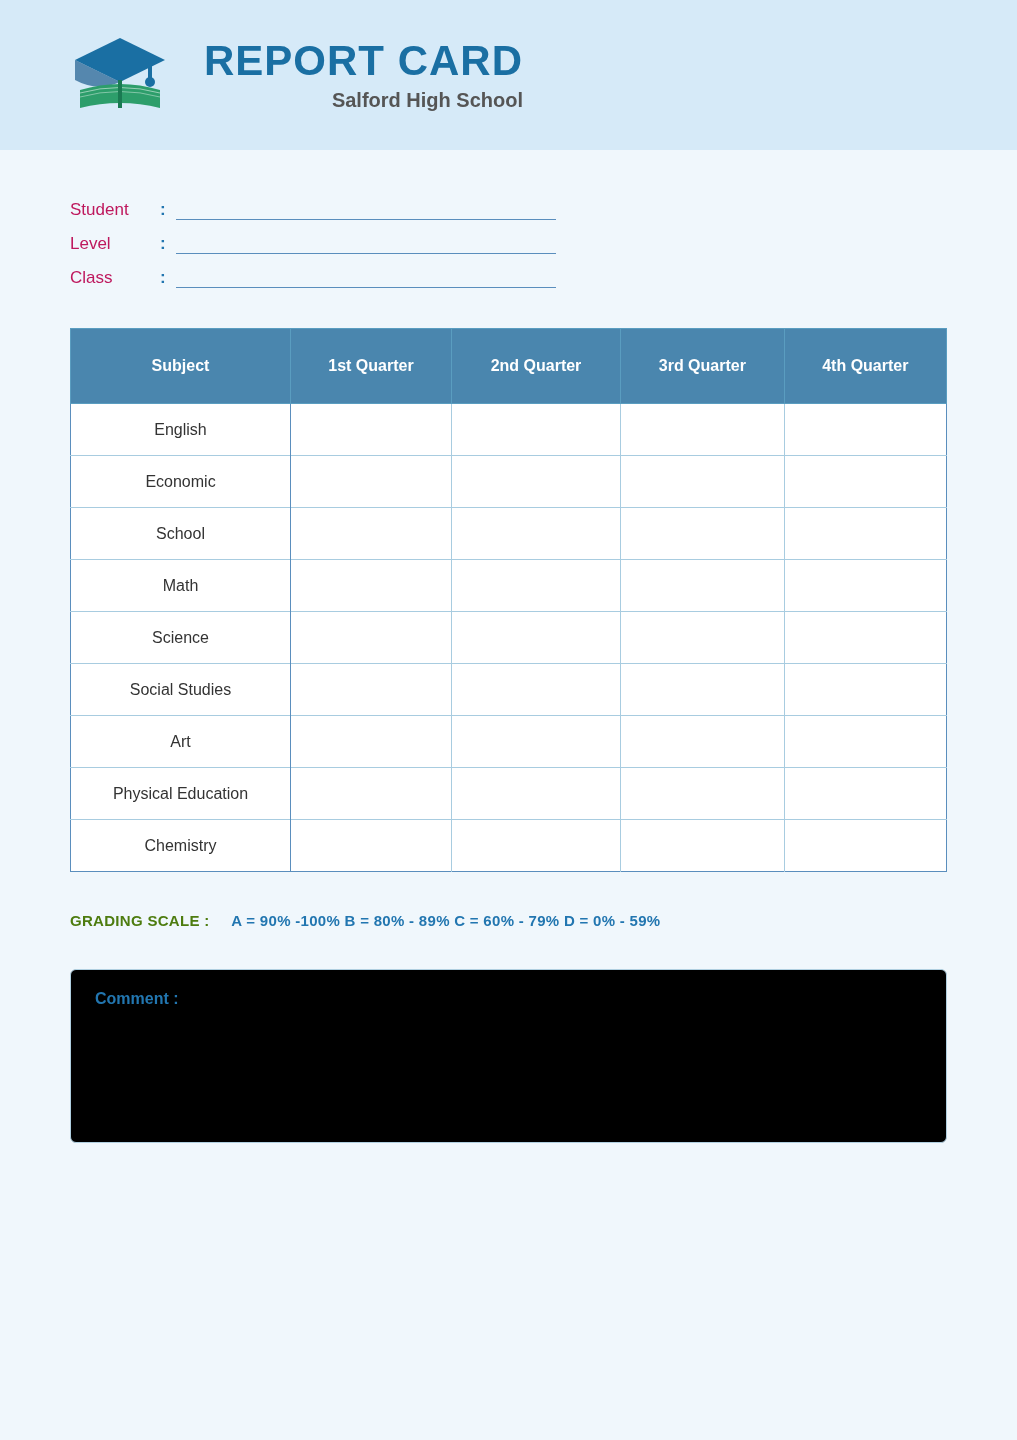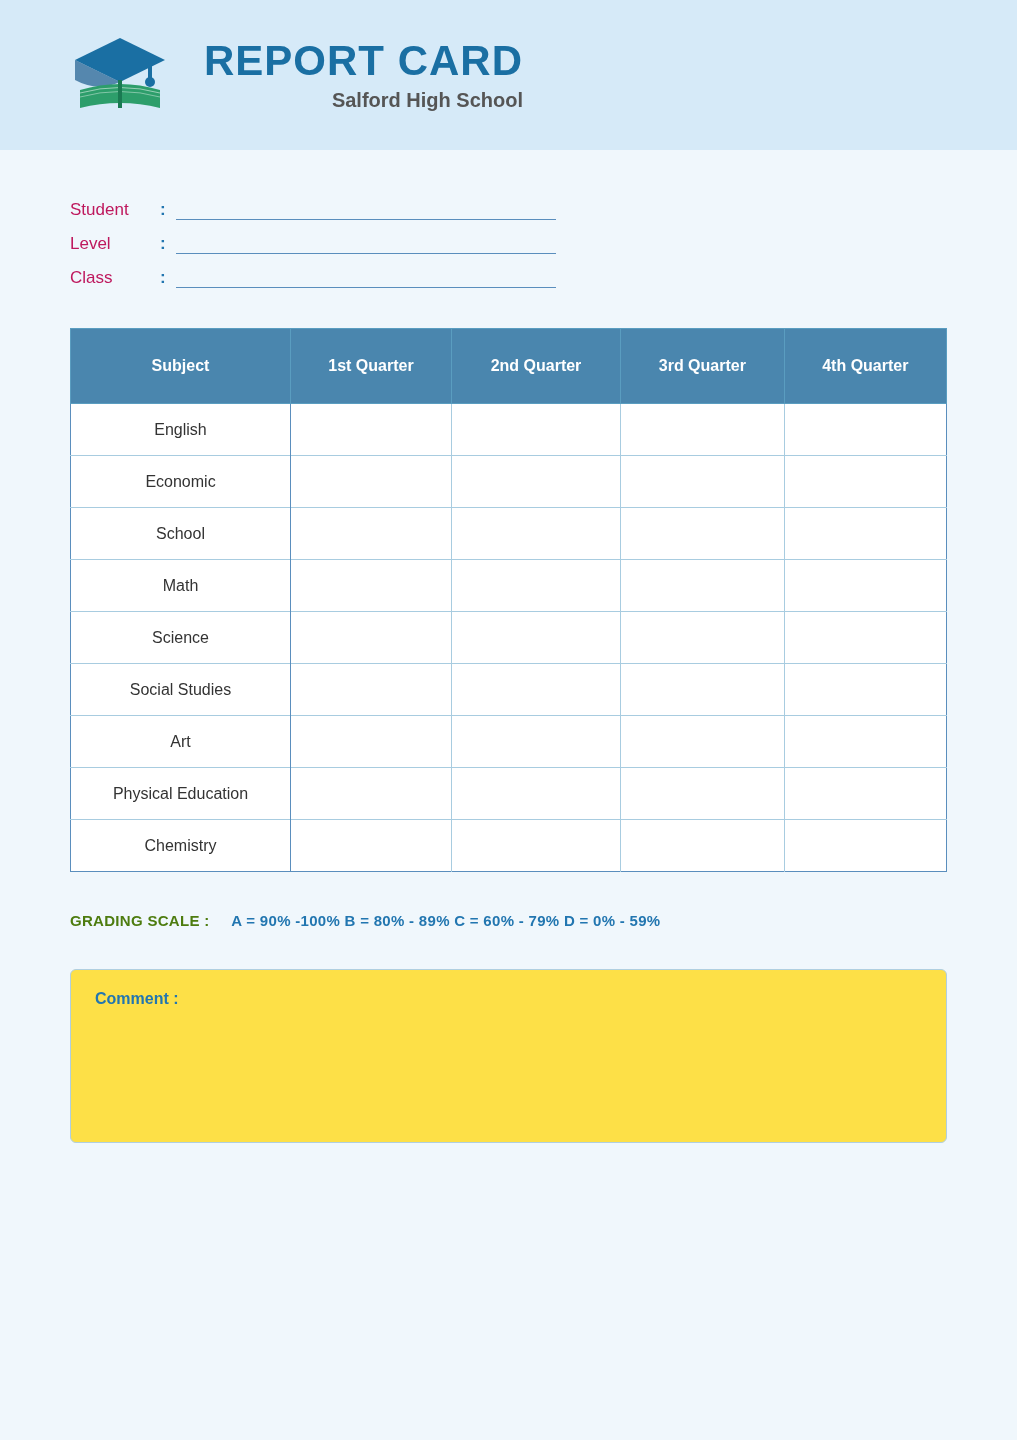--- a/index.html
+++ b/index.html
@@ -161,21 +161,21 @@
       letter-spacing: 0.3px;
     }
 
     .grading-scale .scale-label {
       font-weight: 900;
       color: #4d7c0f;
     }
 
     
     .comment-box {
-      background: #fde047;
+      background: #000000;
       border: 1px solid #b0cfe0;
       border-radius: 6px;
       padding: 20px 24px;
       min-height: 160px;
       margin-top: 40px;
     }
 
     .comment-label {
       font-size: 16px;
       font-weight: 800;

